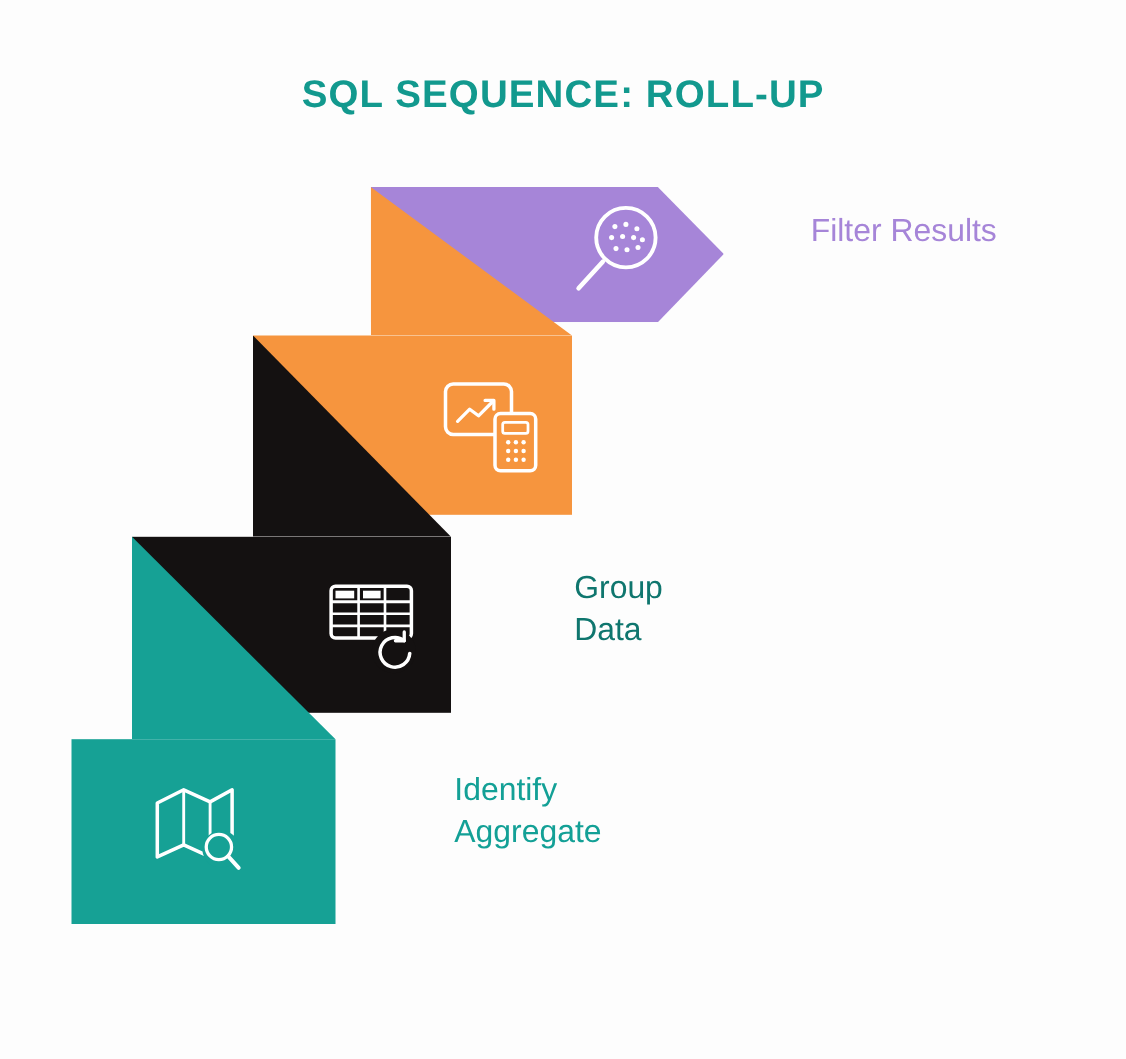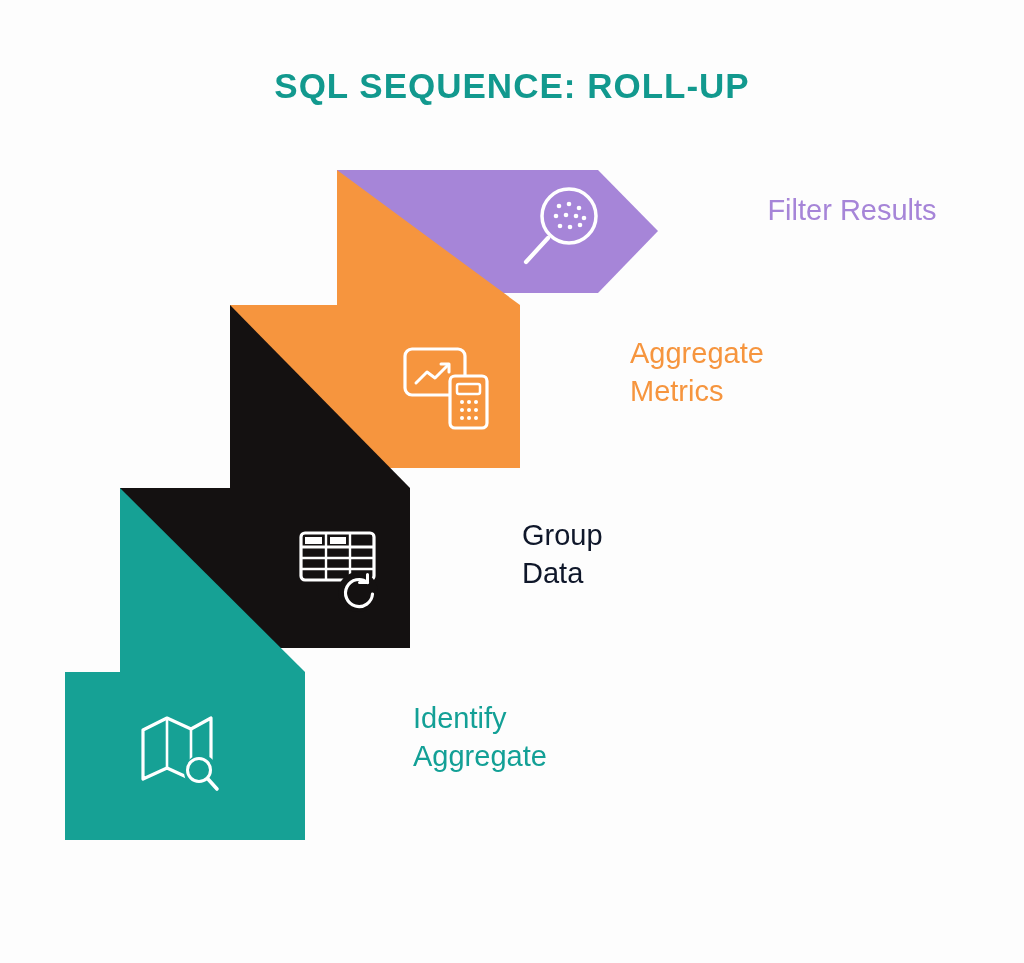--- a/index.html
+++ b/index.html
@@ -42,23 +42,23 @@
 
   
   .icon-filter    { left: 514px; top: 180px; width: 95px; height: 100px; }
   .icon-aggregate { left: 402px; top: 346px; width: 92px; height: 88px; }
   .icon-group     { left: 298px; top: 528px; width: 92px; height: 88px; }
   .icon-identify  { left: 137px; top: 708px; width: 90px; height: 90px; }
   .icon-box svg { width: 100%; height: 100%; display: block; }
 
   
   .step-label { font-size: 29px; line-height: 38px; font-weight: 400; }
-  .label-filter    { left: 737px; top: 191px; width: 230px; color: #a685d8; text-align: center; }
+  .label-filter    { left: 737px; top: 191px; width: 230px; color: #a685d8; }
   .label-aggregate { left: 630px; top: 334px; width: 185px; color: #f6953e; }
-  .label-group     { left: 522px; top: 516px; width: 125px; color: #0f172a; }
+  .label-group     { left: 522px; top: 516px; width: 125px; color: #0f766e; }
   .label-identify  { left: 413px; top: 699px; width: 195px; color: #13a096; }
 </style>
 </head>
 <body>
 
 <div class="canvas">
 
   <h1 class="title">SQL SEQUENCE: ROLL-UP</h1>
 
   <div class="band band-teal"></div>
@@ -132,16 +132,15 @@
       <line x1="30" y1="10" x2="30" y2="60" stroke="#ffffff" stroke-width="2.6"></line>
       <line x1="54" y1="21" x2="54" y2="71" stroke="#ffffff" stroke-width="2.6"></line>
       <circle cx="64" cy="64" r="17" fill="#16a195"></circle>
       <circle cx="62" cy="62" r="11.5" fill="none" stroke="#ffffff" stroke-width="3"></circle>
       <line x1="70.5" y1="70.5" x2="80" y2="81" stroke="#ffffff" stroke-width="3.6" stroke-linecap="round"></line>
     </svg>
   </div>
 
   <div class="step-label label-identify">Identify Aggregate</div>
   <div class="step-label label-group">Group Data</div>
-  <div class="step-label label-aggregate">Aggregate Metrics</div>
   <div class="step-label label-filter">Filter Results</div>
 
 </div>
 
 </body></html>

